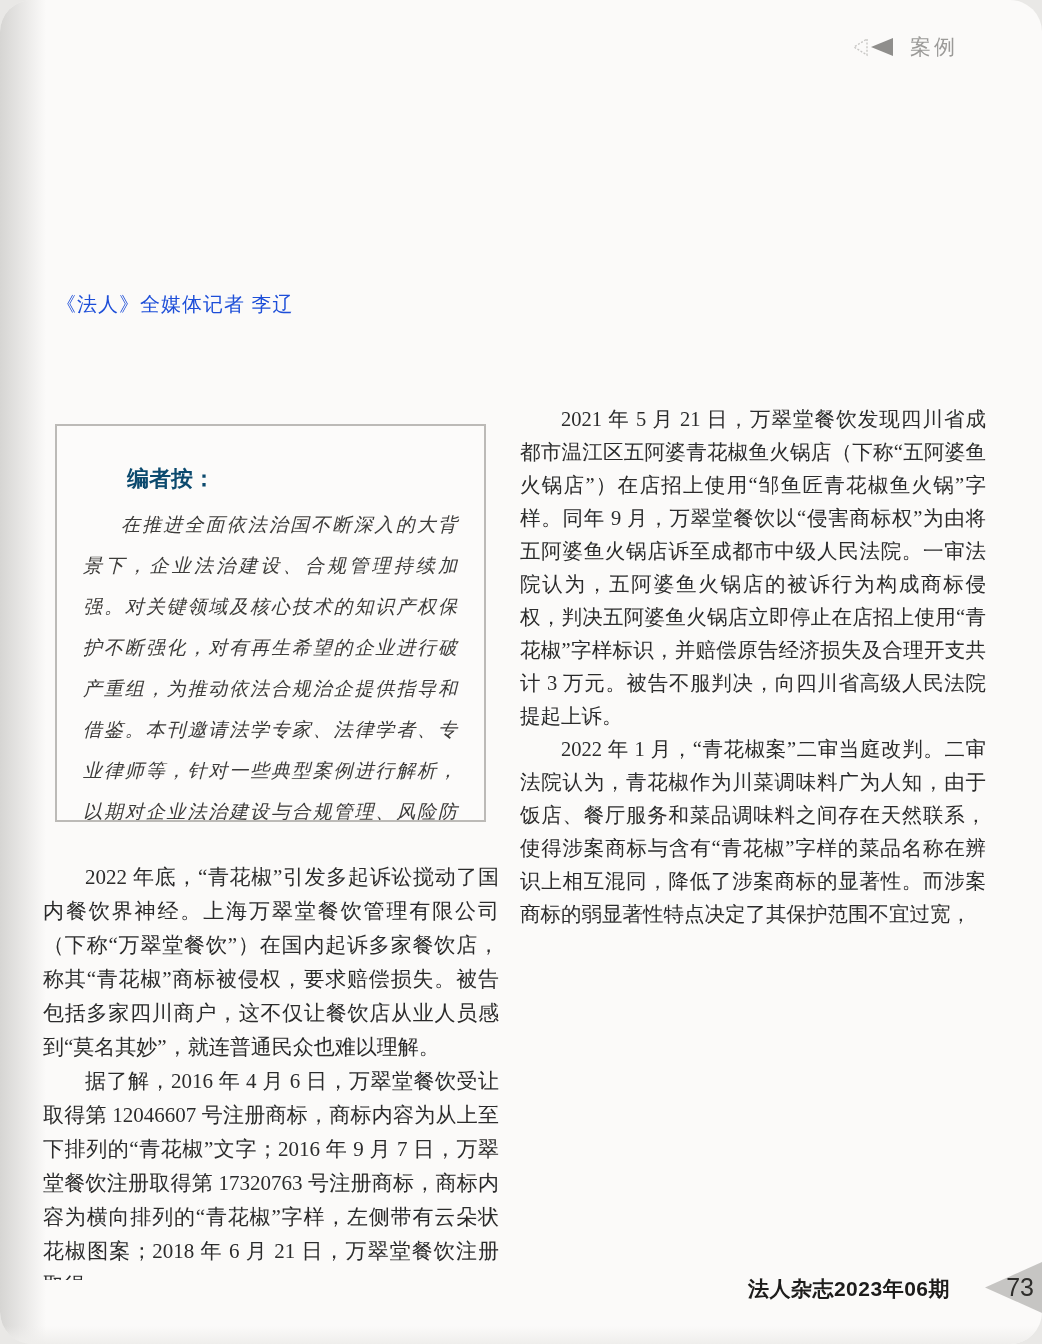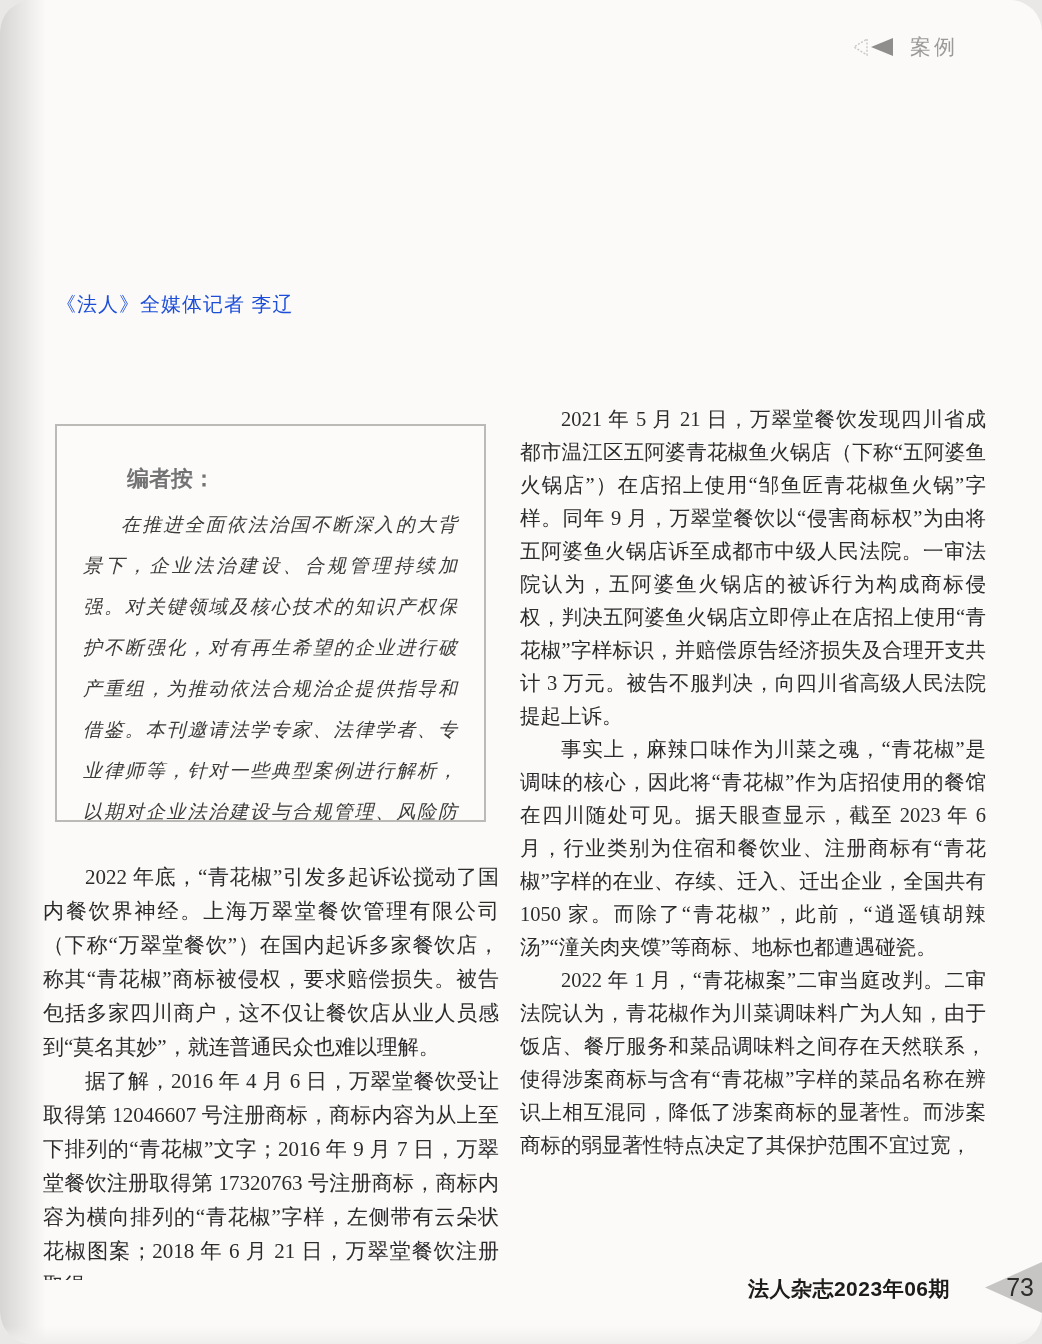--- a/index.html
+++ b/index.html
@@ -85,21 +85,21 @@
     box-sizing: border-box;
     border: 2px solid #bcbab7;
     background: #fcfbfa;
     padding: 38px 26px 0 26px;
     overflow: hidden;
   }
   .editor-label {
     font-family: "Liberation Sans", sans-serif;
     font-weight: bold;
     font-size: 22px;
-    color: #737373;
+    color: #0c4a6e;
     padding-left: 2em;
     margin-bottom: 10px;
   }
   .editor-body {
     margin: 0;
     font-style: italic;
     font-size: 19px;
     line-height: 41px;
     letter-spacing: 1px;
     color: #3c3b39;
@@ -183,21 +183,20 @@
     <p class="editor-body">在推进全面依法治国不断深入的大背景下，企业法治建设、合规管理持续加强。对关键领域及核心技术的知识产权保护不断强化，对有再生希望的企业进行破产重组，为推动依法合规治企提供指导和借鉴。本刊邀请法学专家、法律学者、专业律师等，针对一些典型案例进行解析，以期对企业法治建设与合规管理、风险防控、高质量发展提供参考。</p>
   </div>
 
   <div class="column col-left">
     <p class="para-indent">2022 年底，“青花椒”引发多起诉讼搅动了国内餐饮界神经。上海万翠堂餐饮管理有限公司（下称“万翠堂餐饮”）在国内起诉多家餐饮店，称其“青花椒”商标被侵权，要求赔偿损失。被告包括多家四川商户，这不仅让餐饮店从业人员感到“莫名其妙”，就连普通民众也难以理解。</p>
     <p class="para-indent">据了解，2016 年 4 月 6 日，万翠堂餐饮受让取得第 12046607 号注册商标，商标内容为从上至下排列的“青花椒”文字；2016 年 9 月 7 日，万翠堂餐饮注册取得第 17320763 号注册商标，商标内容为横向排列的“青花椒”字样，左侧带有云朵状花椒图案；2018 年 6 月 21 日，万翠堂餐饮注册取得</p>
   </div>
 
   <div class="column col-right">
     <p class="para-indent">2021 年 5 月 21 日，万翠堂餐饮发现四川省成都市温江区五阿婆青花椒鱼火锅店（下称“五阿婆鱼火锅店”）在店招上使用“邹鱼匠青花椒鱼火锅”字样。同年 9 月，万翠堂餐饮以“侵害商标权”为由将五阿婆鱼火锅店诉至成都市中级人民法院。一审法院认为，五阿婆鱼火锅店的被诉行为构成商标侵权，判决五阿婆鱼火锅店立即停止在店招上使用“青花椒”字样标识，并赔偿原告经济损失及合理开支共计 3 万元。被告不服判决，向四川省高级人民法院提起上诉。</p>
-    <p class="para-indent">事实上，麻辣口味作为川菜之魂，“青花椒”是调味的核心，因此将“青花椒”作为店招使用的餐馆在四川随处可见。据天眼查显示，截至 2023 年 6 月，行业类别为住宿和餐饮业、注册商标有“青花椒”字样的在业、存续、迁入、迁出企业，全国共有 1050 家。而除了“青花椒”，此前，“逍遥镇胡辣汤”“潼关肉夹馍”等商标、地标也都遭遇碰瓷。</p>
     <p class="para-indent">2022 年 1 月，“青花椒案”二审当庭改判。二审法院认为，青花椒作为川菜调味料广为人知，由于饭店、餐厅服务和菜品调味料之间存在天然联系，使得涉案商标与含有“青花椒”字样的菜品名称在辨识上相互混同，降低了涉案商标的显著性。而涉案商标的弱显著性特点决定了其保护范围不宜过宽，</p>
   </div>
 
   <div class="journal-issue">法人杂志2023年06期</div>
 
   <div class="page-number-badge">
     <span>73</span>
   </div>
 
 </div>

